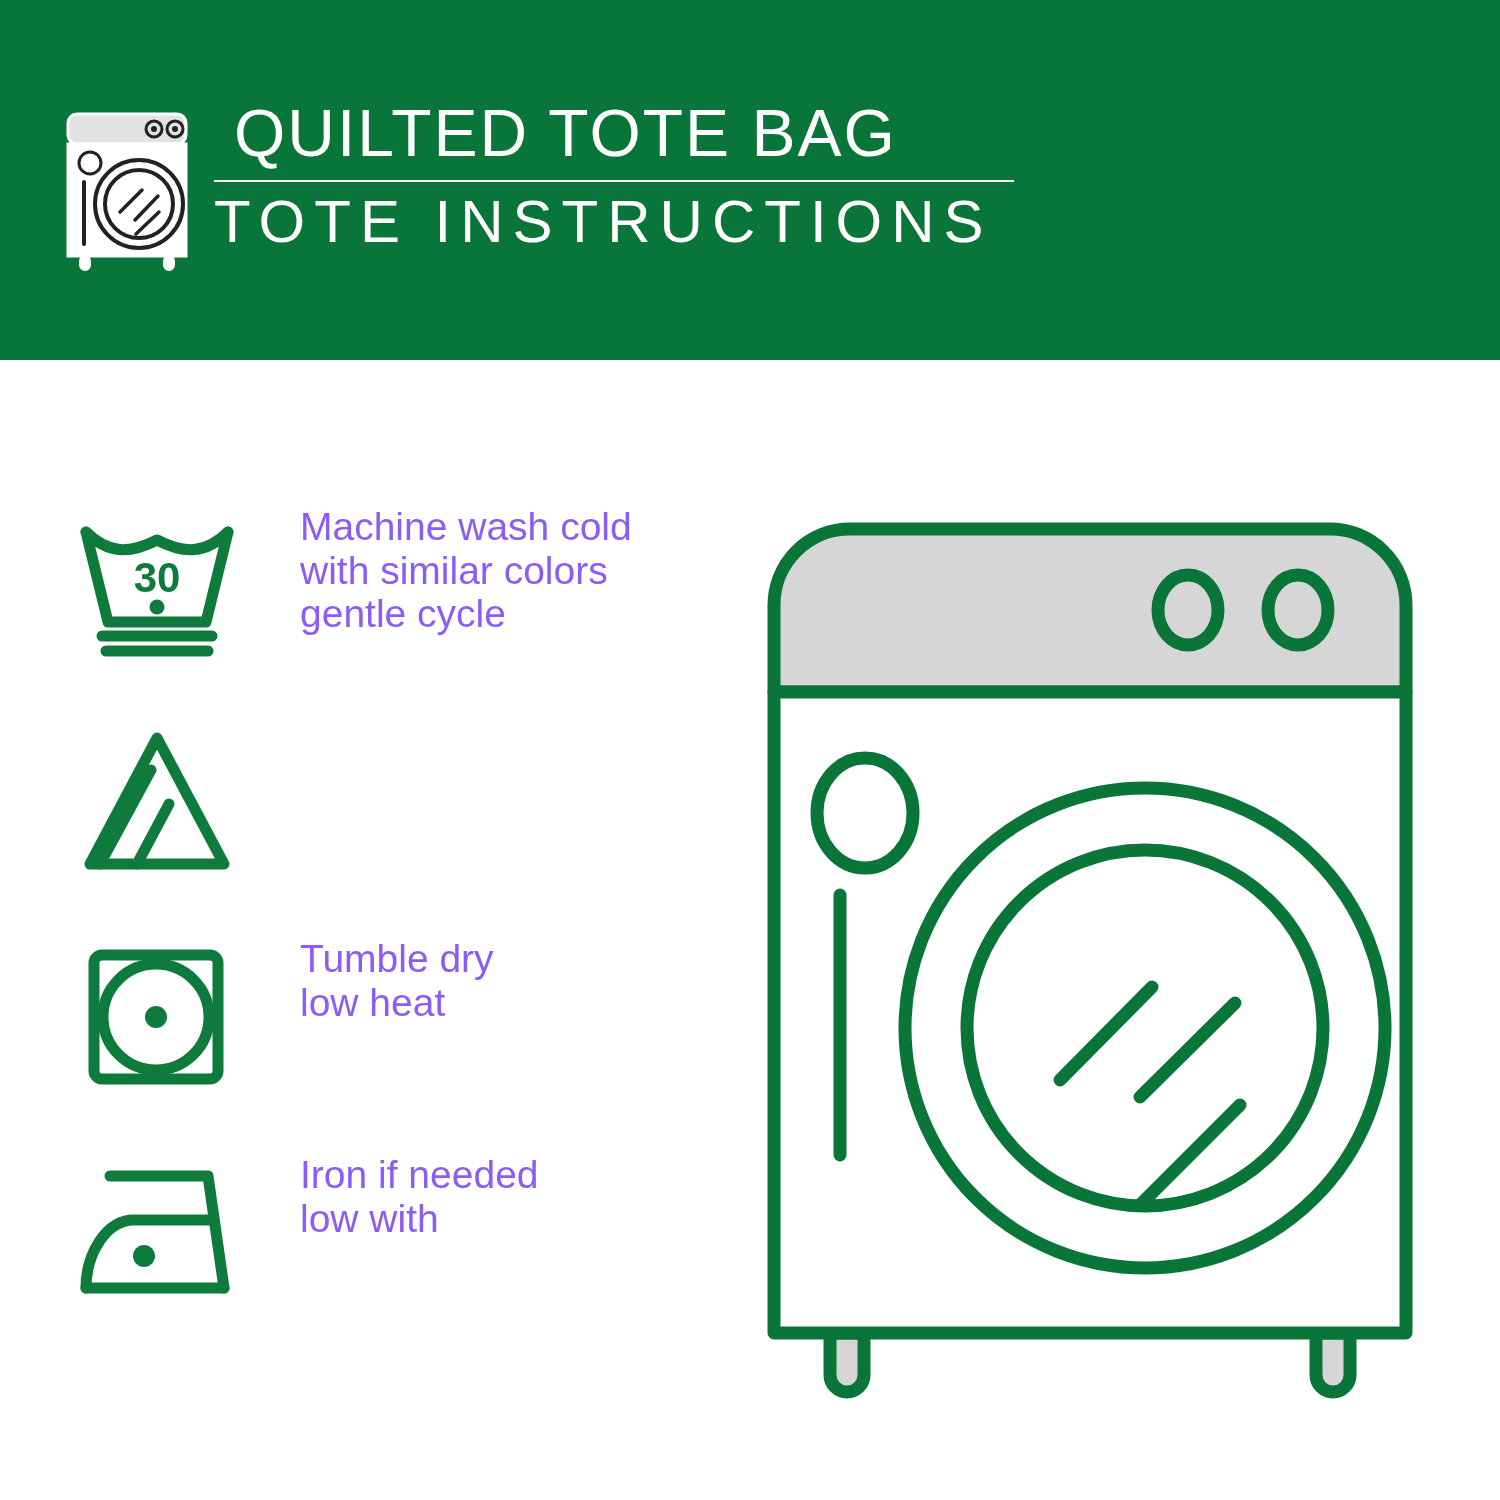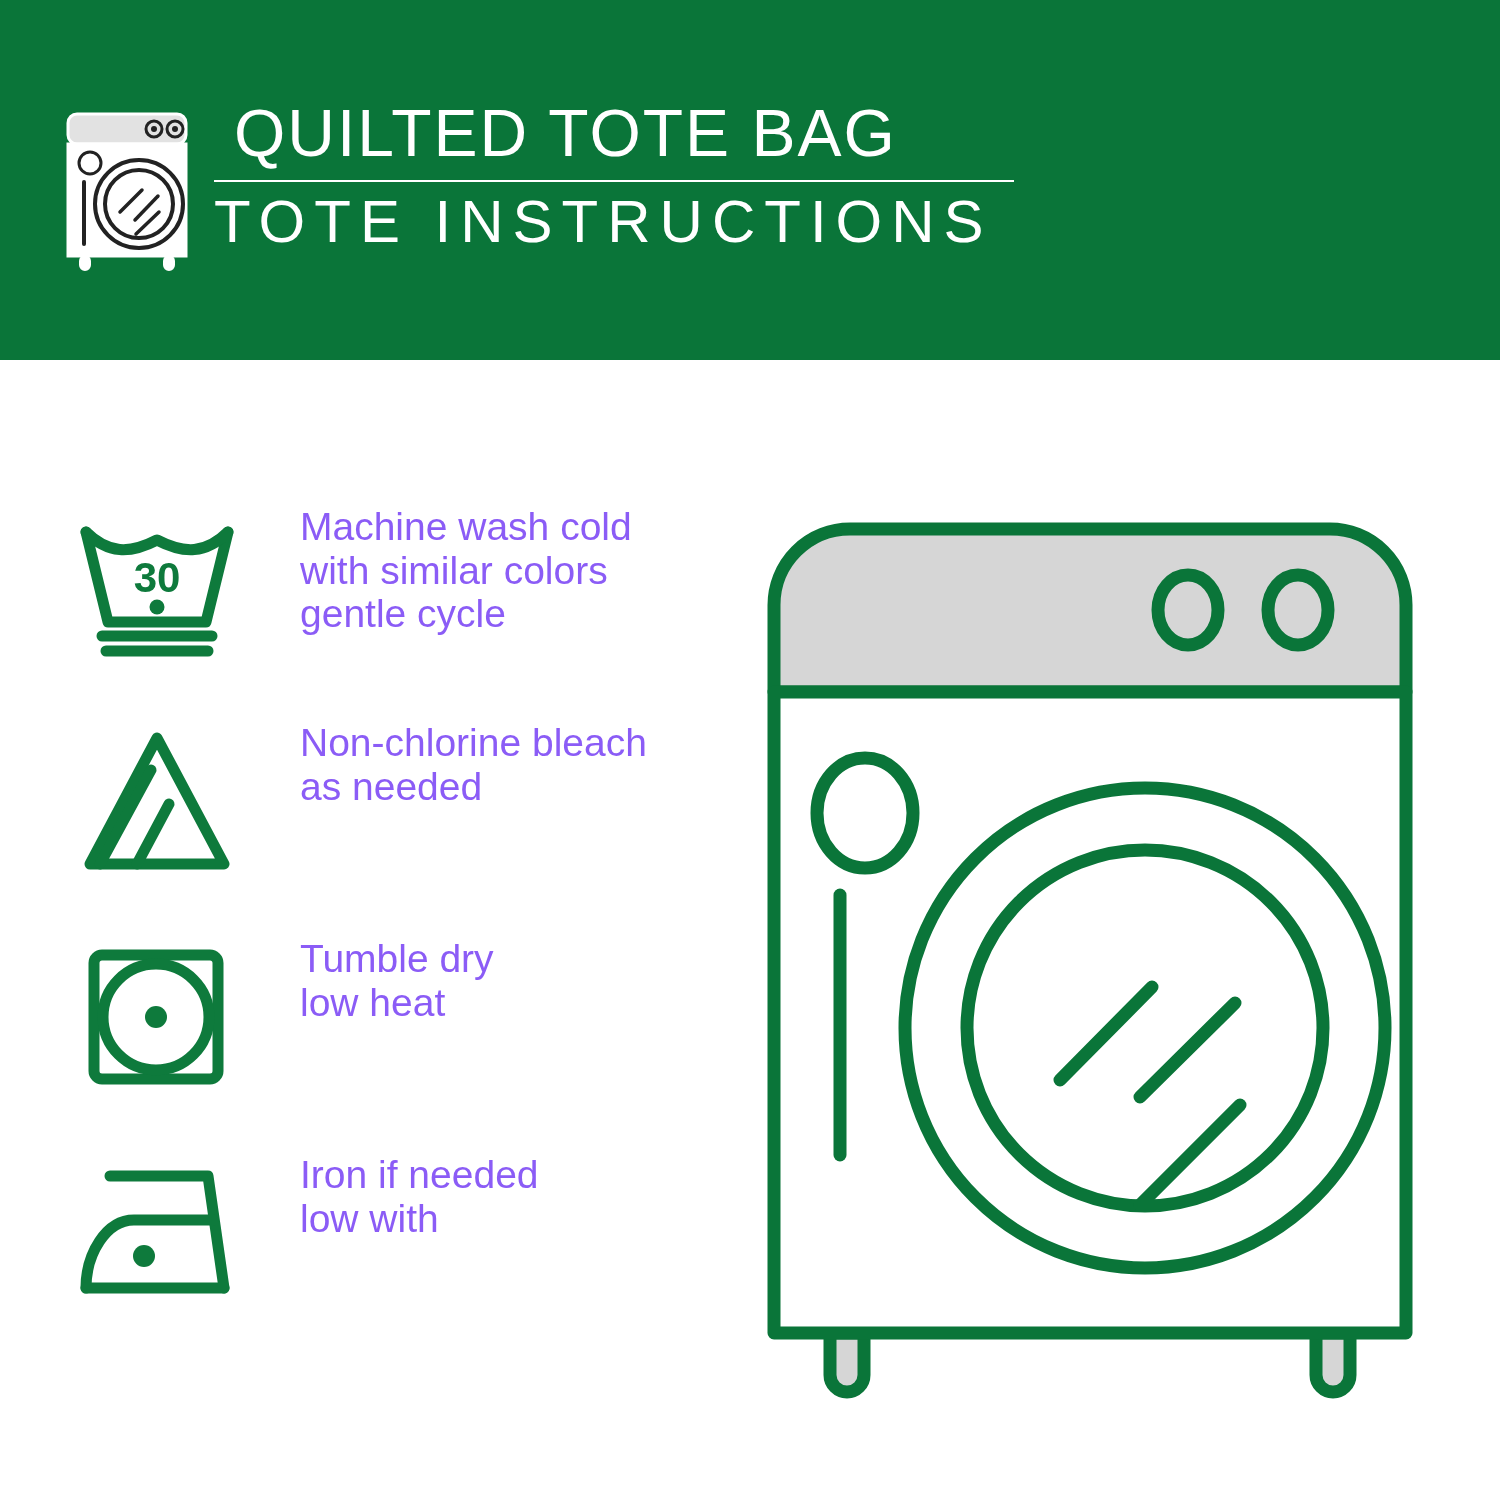--- a/index.html
+++ b/index.html
@@ -188,22 +188,20 @@
       <svg viewBox="0 0 170 150" width="170" height="150" xmlns="http://www.w3.org/2000/svg">
         <g fill="none" stroke="#0e7a3c" stroke-width="11" stroke-linecap="round" stroke-linejoin="round">
 
           <path d="M85 12 L152 138 L18 138 Z"></path>
 
           <line x1="79" y1="44" x2="28" y2="138"></line>
           <line x1="97" y1="78" x2="65" y2="138"></line>
         </g>
       </svg>
     </div>
-    <div class="care-text">Non-chlorine bleach
-as needed</div>
   </div>
 
   <div class="care-row">
     <div class="care-symbol">
       <svg viewBox="0 0 170 150" width="170" height="150" xmlns="http://www.w3.org/2000/svg">
         <g fill="none" stroke="#0e7a3c" stroke-width="11" stroke-linejoin="round">
           <rect x="22" y="13" width="124" height="124" rx="8"></rect>
           <circle cx="84" cy="75" r="53"></circle>
         </g>
         <circle cx="84" cy="75" r="11" fill="#0e7a3c"></circle>

